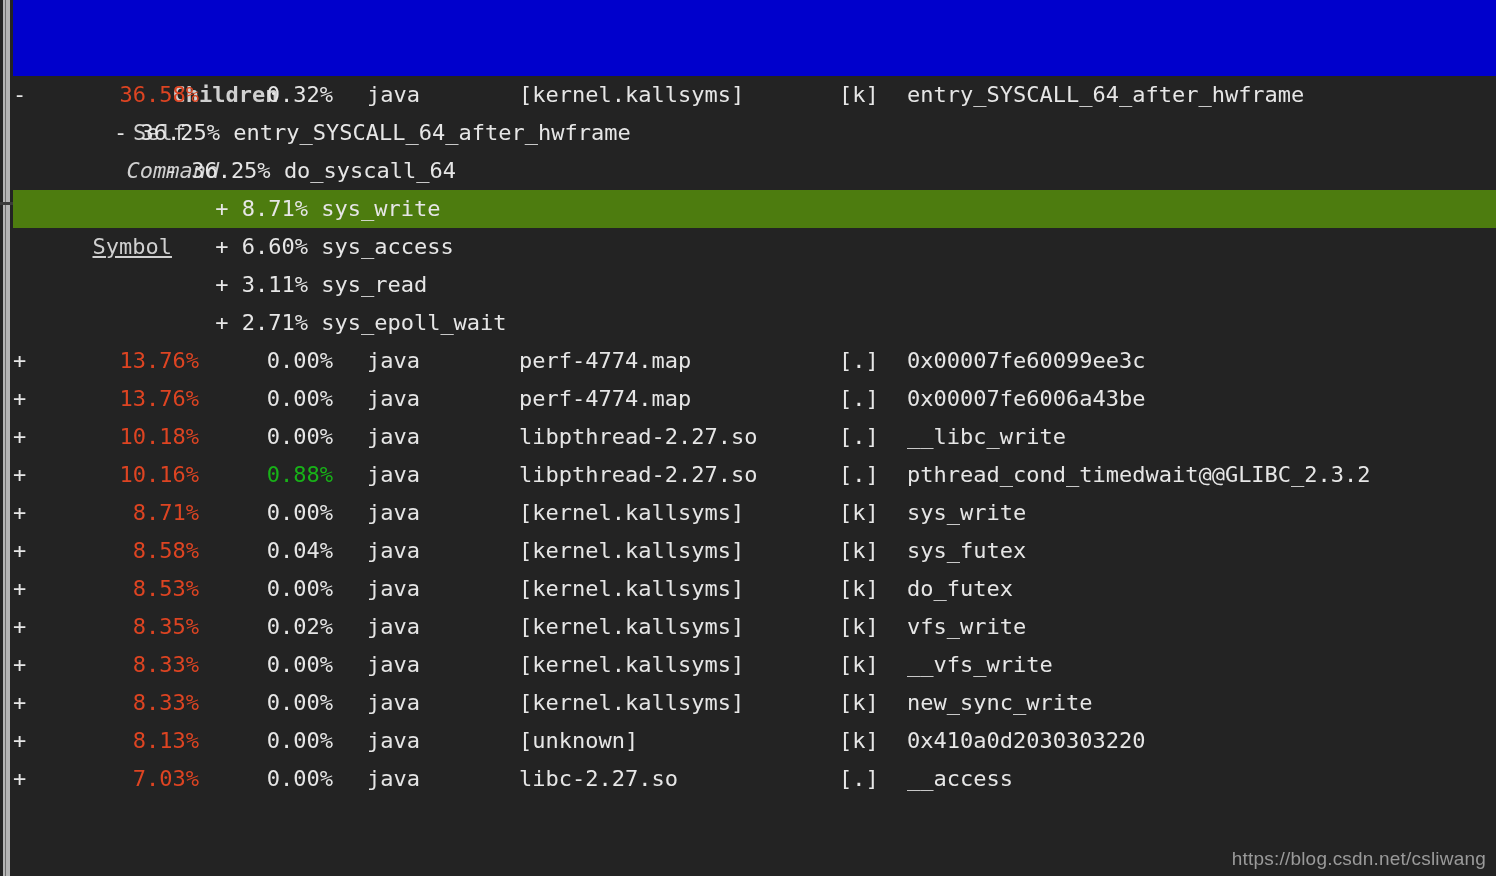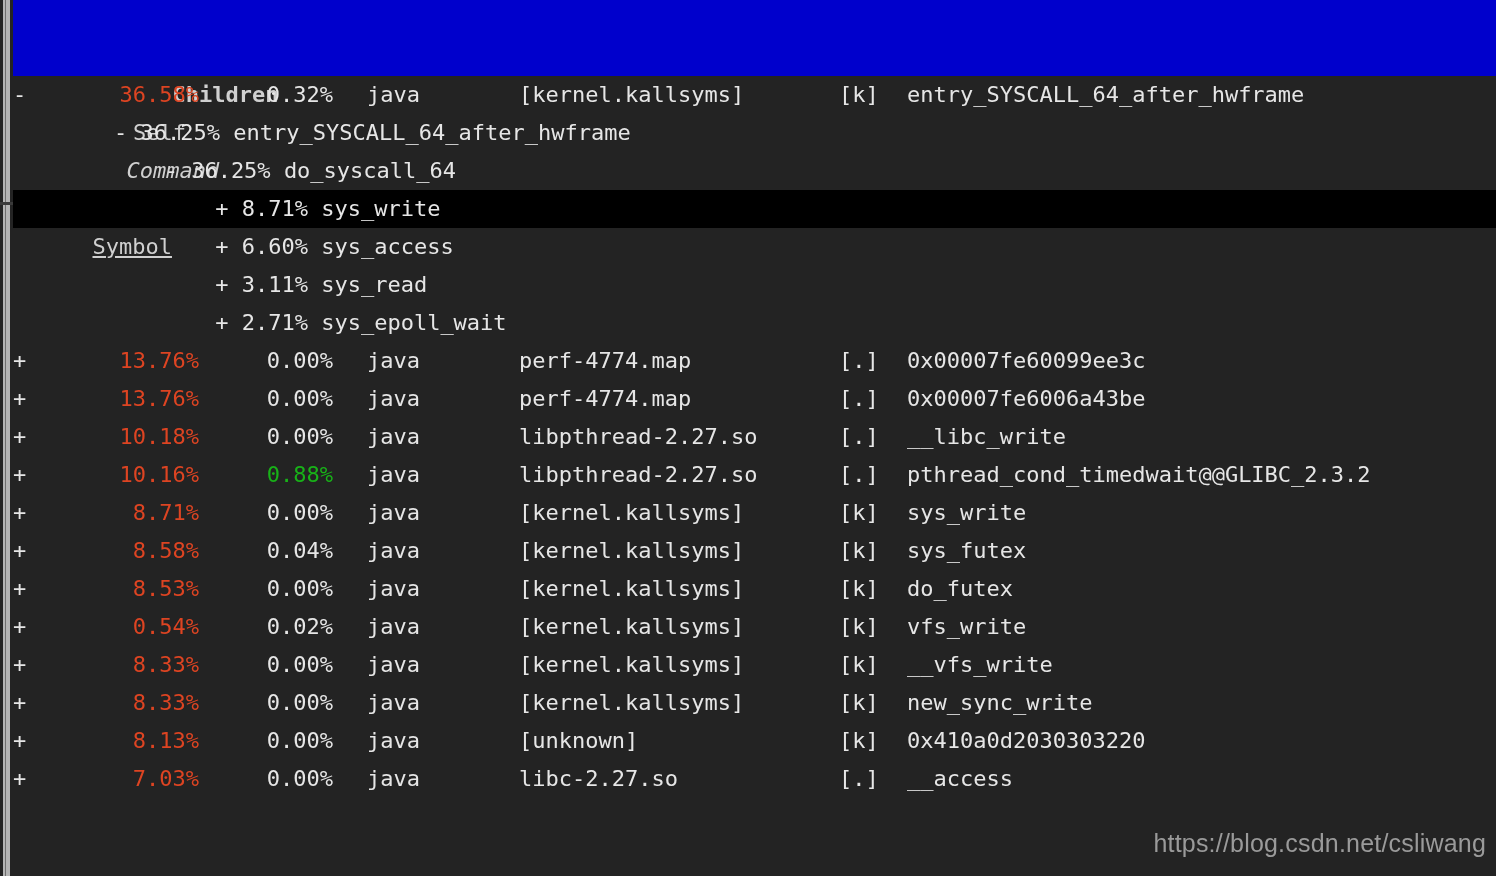--- a/index.html
+++ b/index.html
@@ -61,21 +61,21 @@
     color: #e6e6e6;
   }
 
   
   .hdr {
     background: #0000cc;
     color: #d0d0d0;
   }
 
   .sel {
-    background: #000000;
+    background: #4d7c0f;
     color: #101010;
   }
 
   .c-sign   { display:inline-block; width: 50px;  text-align: left;  }
   .c-child  { display:inline-block; width: 136px; text-align: right; }
   .c-gap1   { display:inline-block; width: 34px;  }
   .c-self   { display:inline-block; width: 100px; text-align: right; }
   .c-gap2   { display:inline-block; width: 34px;  }
   .c-cmd    { display:inline-block; width: 152px; text-align: left;  }
   .c-so     { display:inline-block; width: 320px; text-align: left;  }
@@ -96,23 +96,23 @@
   .h-so    { display:inline-block; width: 320px; text-align: left; }
   .h-sym   { display:inline-block; text-align: center; text-decoration: underline; }
 
   
   .tree { color: #e6e6e6; }
   .tree .ind { display:inline-block; }
 
   #watermark {
     position: absolute;
     right: 10px;
-    bottom: 18px;
+    bottom: 6px;
     font-family: "Liberation Sans", sans-serif;
-    font-size: 25px;
+    font-size: 19px;
     color: #9a9a9a;
     letter-spacing: 0.2px;
     pointer-events: none;
   }
 </style>
 </head>
 <body>
 
 <div id="screen">
 
@@ -143,21 +143,21 @@
         <div class="row tree"><span class="ind" style="width: 202.2px;"> </span><span>+</span><span> </span><span>6.60%</span><span> </span><span>sys_access</span></div>
         <div class="row tree"><span class="ind" style="width: 202.2px;"> </span><span>+</span><span> </span><span>3.11%</span><span> </span><span>sys_read</span></div>
         <div class="row tree"><span class="ind" style="width: 202.2px;"> </span><span>+</span><span> </span><span>2.71%</span><span> </span><span>sys_epoll_wait</span></div>
         <div class="row"><span class="c-sign">+</span><span class="c-child red">13.76%</span><span class="c-gap1"> </span><span class="c-self white">0.00%</span><span class="c-gap2"> </span><span class="c-cmd">java</span><span class="c-so">perf-4774.map</span><span class="c-symk">[.]</span><span class="c-sym">0x00007fe60099ee3c</span></div>
         <div class="row"><span class="c-sign">+</span><span class="c-child red">13.76%</span><span class="c-gap1"> </span><span class="c-self white">0.00%</span><span class="c-gap2"> </span><span class="c-cmd">java</span><span class="c-so">perf-4774.map</span><span class="c-symk">[.]</span><span class="c-sym">0x00007fe6006a43be</span></div>
         <div class="row"><span class="c-sign">+</span><span class="c-child red">10.18%</span><span class="c-gap1"> </span><span class="c-self white">0.00%</span><span class="c-gap2"> </span><span class="c-cmd">java</span><span class="c-so">libpthread-2.27.so</span><span class="c-symk">[.]</span><span class="c-sym">__libc_write</span></div>
         <div class="row"><span class="c-sign">+</span><span class="c-child red">10.16%</span><span class="c-gap1"> </span><span class="c-self green">0.88%</span><span class="c-gap2"> </span><span class="c-cmd">java</span><span class="c-so">libpthread-2.27.so</span><span class="c-symk">[.]</span><span class="c-sym">pthread_cond_timedwait@@GLIBC_2.3.2</span></div>
         <div class="row"><span class="c-sign">+</span><span class="c-child red">8.71%</span><span class="c-gap1"> </span><span class="c-self white">0.00%</span><span class="c-gap2"> </span><span class="c-cmd">java</span><span class="c-so">[kernel.kallsyms]</span><span class="c-symk">[k]</span><span class="c-sym">sys_write</span></div>
         <div class="row"><span class="c-sign">+</span><span class="c-child red">8.58%</span><span class="c-gap1"> </span><span class="c-self white">0.04%</span><span class="c-gap2"> </span><span class="c-cmd">java</span><span class="c-so">[kernel.kallsyms]</span><span class="c-symk">[k]</span><span class="c-sym">sys_futex</span></div>
         <div class="row"><span class="c-sign">+</span><span class="c-child red">8.53%</span><span class="c-gap1"> </span><span class="c-self white">0.00%</span><span class="c-gap2"> </span><span class="c-cmd">java</span><span class="c-so">[kernel.kallsyms]</span><span class="c-symk">[k]</span><span class="c-sym">do_futex</span></div>
-        <div class="row"><span class="c-sign">+</span><span class="c-child red">0.54%</span><span class="c-gap1"> </span><span class="c-self white">0.02%</span><span class="c-gap2"> </span><span class="c-cmd">java</span><span class="c-so">[kernel.kallsyms]</span><span class="c-symk">[k]</span><span class="c-sym">vfs_write</span></div>
+        <div class="row"><span class="c-sign">+</span><span class="c-child red">8.35%</span><span class="c-gap1"> </span><span class="c-self white">0.02%</span><span class="c-gap2"> </span><span class="c-cmd">java</span><span class="c-so">[kernel.kallsyms]</span><span class="c-symk">[k]</span><span class="c-sym">vfs_write</span></div>
         <div class="row"><span class="c-sign">+</span><span class="c-child red">8.33%</span><span class="c-gap1"> </span><span class="c-self white">0.00%</span><span class="c-gap2"> </span><span class="c-cmd">java</span><span class="c-so">[kernel.kallsyms]</span><span class="c-symk">[k]</span><span class="c-sym">__vfs_write</span></div>
         <div class="row"><span class="c-sign">+</span><span class="c-child red">8.33%</span><span class="c-gap1"> </span><span class="c-self white">0.00%</span><span class="c-gap2"> </span><span class="c-cmd">java</span><span class="c-so">[kernel.kallsyms]</span><span class="c-symk">[k]</span><span class="c-sym">new_sync_write</span></div>
         <div class="row"><span class="c-sign">+</span><span class="c-child red">8.13%</span><span class="c-gap1"> </span><span class="c-self white">0.00%</span><span class="c-gap2"> </span><span class="c-cmd">java</span><span class="c-so">[unknown]</span><span class="c-symk">[k]</span><span class="c-sym">0x410a0d2030303220</span></div>
         <div class="row"><span class="c-sign">+</span><span class="c-child red">7.03%</span><span class="c-gap1"> </span><span class="c-self white">0.00%</span><span class="c-gap2"> </span><span class="c-cmd">java</span><span class="c-so">libc-2.27.so</span><span class="c-symk">[.]</span><span class="c-sym">__access</span></div>
       </div>
 
   </div>
 
   <div id="watermark">https://blog.csdn.net/csliwang</div>
 

